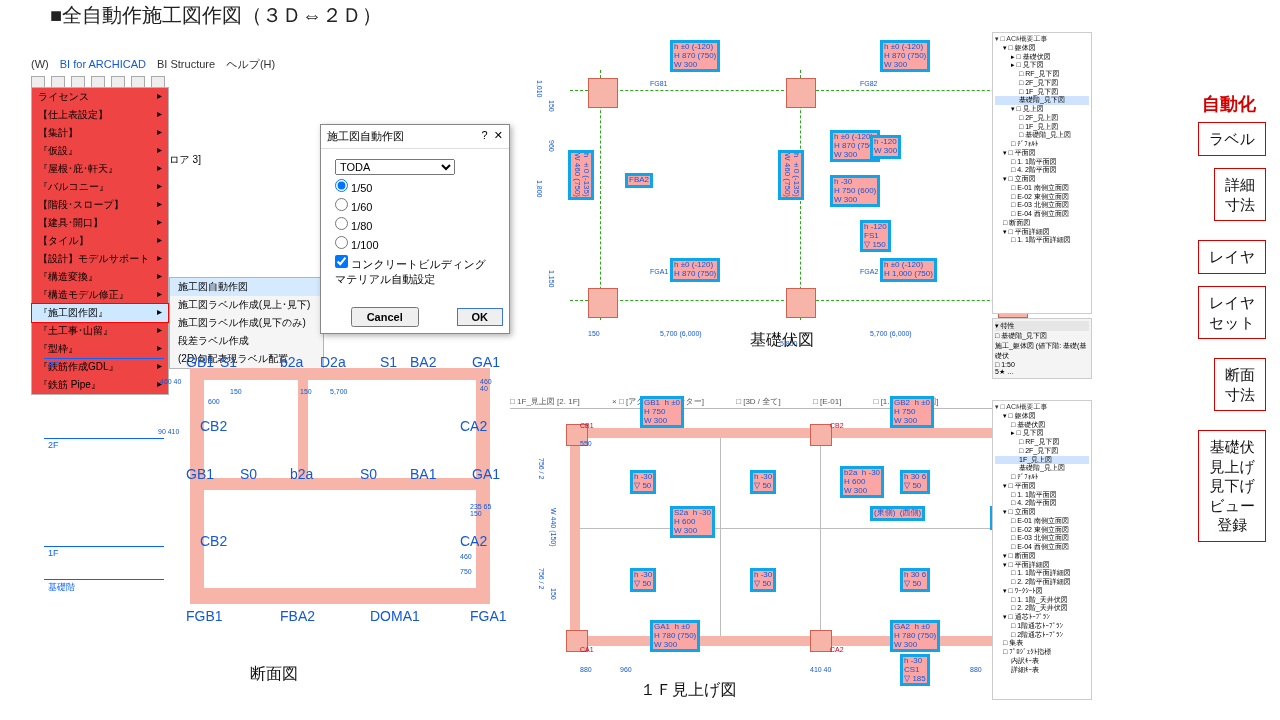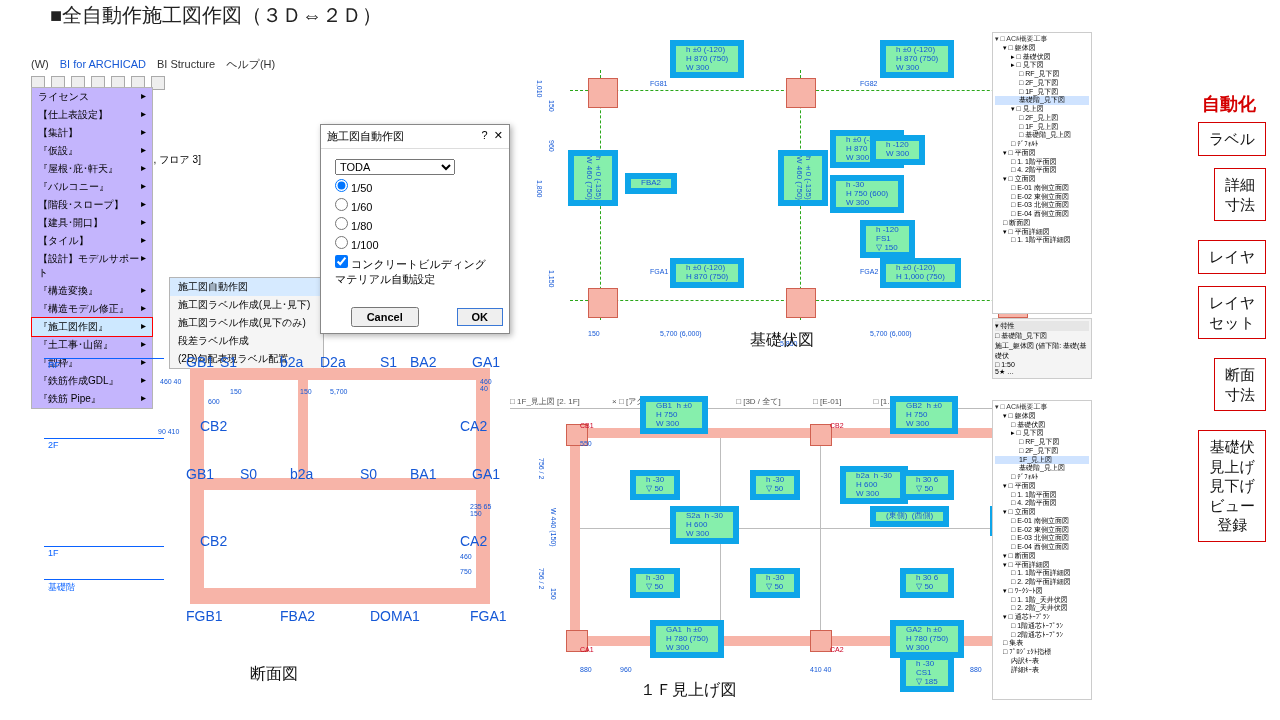--- a/index.html
+++ b/index.html
@@ -4,41 +4,41 @@
 <style>
   * { box-sizing: border-box; margin: 0; padding: 0; }
   body { font-family: "Meiryo", sans-serif; font-size: 10px; background: #fff; width: 1280px; height: 720px; position: relative; overflow: hidden; }
   .title { position: absolute; left: 50px; top: 2px; font-size: 20px; color: #222; }
   
   .acui { position: absolute; left: 31px; top: 55px; width: 460px; }
   .menubar { font-size: 11px; color: #333; padding: 2px 0; }
   .menubar span { margin-right: 8px; }
   .toolbar-row { display:flex; gap:6px; padding:2px 0; color:#444;}
   .toolbar-row .ico{ width:14px;height:14px;border:1px solid #aaa;background:#eee;}
-  .menupanel { position:absolute; left:0; top:32px; background:#c4b5fd; border:1px solid #b5b5b5; width:122px; }
+  .menupanel { position:absolute; left:0; top:32px; background:#ef4444; border:1px solid #b5b5b5; width:138px; }
   .menupanel .mi{ padding:2px 6px; font-size:10px; display:flex; justify-content:space-between; }
   .menupanel .mi.hi{ background:#cde8ff; outline:1px solid #ff0000;}
   .submenu{ position:absolute; left:138px; top:190px; background:#f5f5f5; border:1px solid #b5b5b5; width:155px;}
   .submenu .mi{ padding:2px 8px; font-size:10px;}
   .submenu .mi.sel{ background:#d6eaff;}
   .dlg{ position:absolute; left:320px; top:124px; width:190px; background:#fff; border:1px solid #888; box-shadow:2px 2px 6px rgba(0,0,0,.3);}
   .dlg .tbar{ background:#fff; border-bottom:1px solid #ddd; padding:4px 6px; font-size:11px; display:flex; justify-content:space-between;}
   .dlg .body{ padding:10px 14px; font-size:11px; }
   .dlg select{ width:120px; font-size:11px;}
   .dlg .rad{ margin:4px 0;}
   .dlg .btns{ text-align:right; padding:6px;}
   .dlg button{ font-size:11px; padding:2px 14px; margin-left:4px;font-weight:bold;}
   .tabcap{ position:absolute; left:52px; top:98px; font-size:10px;}
   
   .plan{ position:absolute; border:0; }
   .plan .col{ position:absolute; background:#f7b4a8; border:1px solid #d06050;}
   .plan .wall{ position:absolute; background:#f7b4a8;}
   .dim{ position:absolute; font-size:7px; color:#1558d6;}
   .dimv{ writing-mode:vertical-rl;}
-  .lbl{ position:absolute; font-size:8px; color:#1558d6; border:6px solid #0ea5e9; padding:0 10px; background:#86efac; line-height:1.1; white-space:pre;}
+  .lbl{ position:absolute; font-size:8px; color:#1558d6; border:3px solid #0ea5e9; padding:0 1px; background:#fca5a5; line-height:1.1; white-space:pre;}
   .axis{ position:absolute; width:16px;height:16px;border:1px solid #888;border-radius:50%; font-size:9px; text-align:center; line-height:14px; background:#fff;}
   .caption{ position:absolute; font-size:16px; color:#111;}
   
   .section{ position:absolute; left:180px; top:358px; width:320px; height:300px;}
   .section .slab{ position:absolute; background:#f7b4a8;}
   .section .mark{ position:absolute; font-size:14px; color:#1558d6;}
   .storycol{ position:absolute; left:44px; top:358px; width:120px;}
   .storycol .st{ border-top:1px solid #0a62ff; color:#0a62ff; font-size:9px; padding:1px 4px; margin-top:56px;}
   
   .tree{ position:absolute; right:188px; width:100px; background:#fff; border:1px solid #ccc; font-size:7px; line-height:1.25; padding:2px; overflow:hidden;}

